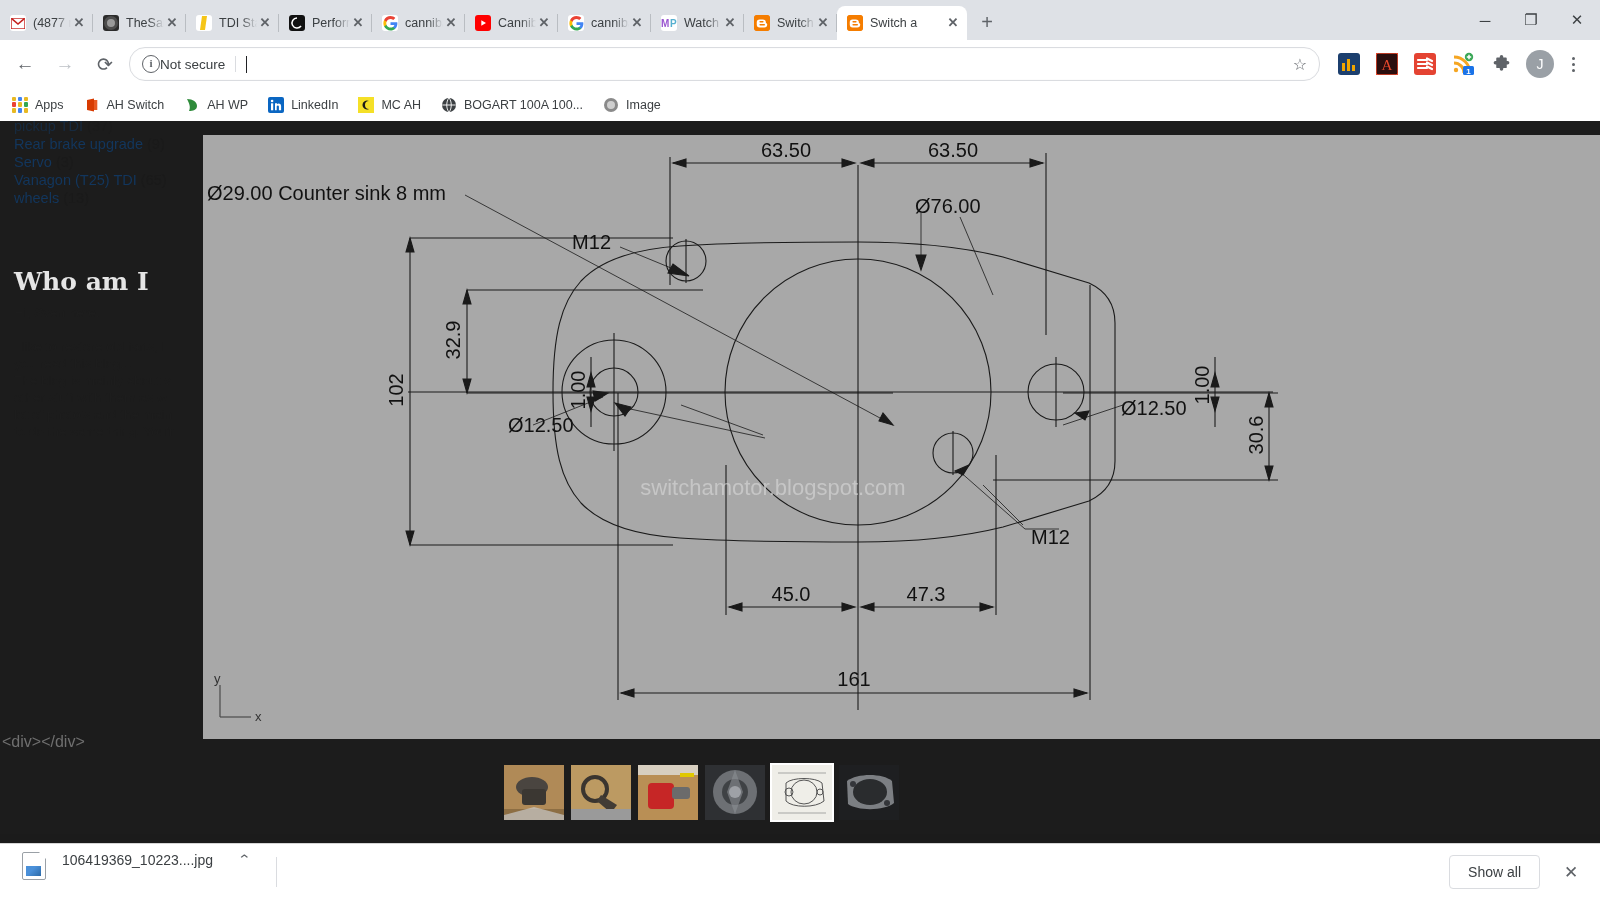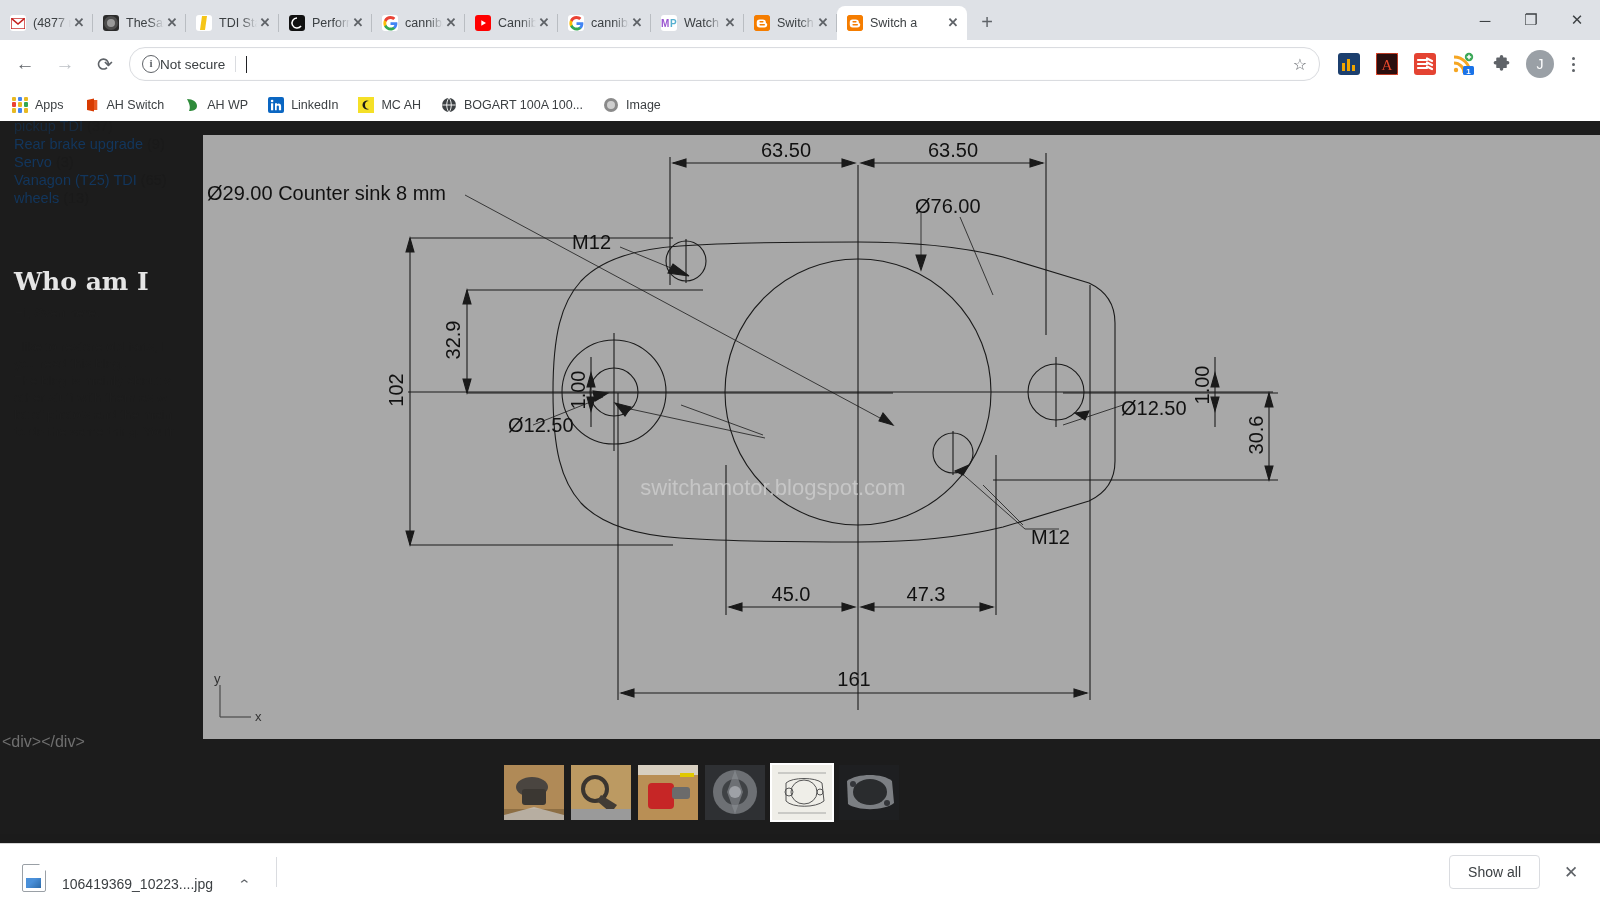--- a/index.html
+++ b/index.html
@@ -152,21 +152,21 @@
   .thumbs{position:absolute;left:502px;top:642px;display:flex;}
   .thumb{width:64px;height:59px;margin-right:3px;border:2px solid transparent;
          box-sizing:border-box;overflow:hidden;position:relative;}
   .thumb.sel{border-color:#fff;}
 
   
   .shelf{
     position:absolute;left:0;bottom:0;width:1600px;height:56px;background:#fff;
     border-top:1px solid #d5d5d5;display:flex;align-items:center;
   }
-  .dlitem{display:flex;align-items:flex-end;margin-left:22px;height:40px;}
+  .dlitem{display:flex;align-items:flex-start;margin-left:22px;height:40px;}
   .dlicon{width:22px;height:26px;background:#fff;border:1px solid #9aa0a6;border-radius:2px;
           position:relative;margin-right:16px;}
   .dlicon::before{content:"";position:absolute;left:3px;bottom:3px;width:15px;height:10px;
           background:linear-gradient(135deg,#4a90d9 40%,#2c6aa8 100%);}
   .dlicon::after{content:"";position:absolute;right:-1px;top:-1px;border-width:0 7px 7px 0;
           border-style:solid;border-color:transparent #fff transparent transparent;}
   .dlname{font-size:14px;color:#3c4043;}
   .dlcaret{margin-left:26px;font-size:13px;color:#5f6368;transform:scaleX(1.3);}
   .dlsep{width:1px;height:30px;background:#dadce0;margin-left:26px;}
   .showall{

